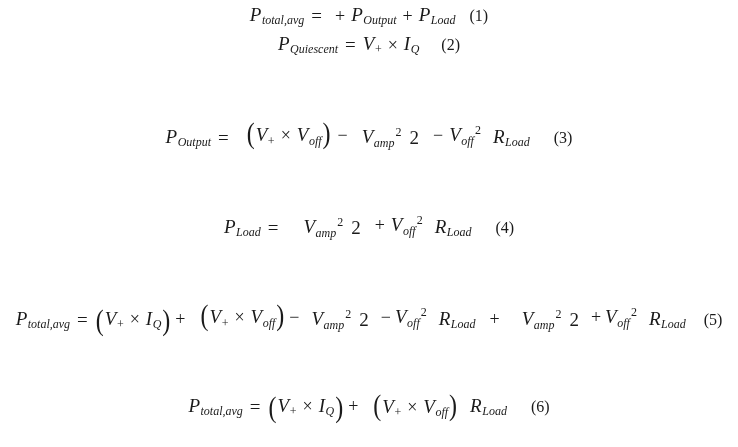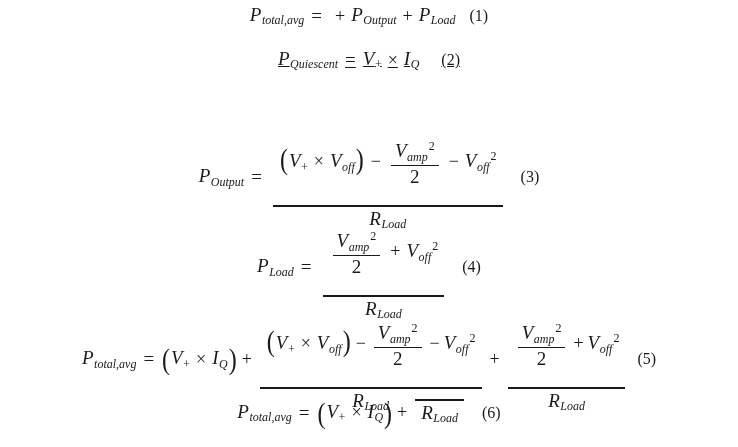--- a/index.html
+++ b/index.html
@@ -70,25 +70,25 @@
   .paren {
     font-style: normal;
     font-size: 24px;
     line-height: 1;
     display: inline-block;
     transform: scaleY(1.25);
     margin: 0 1px;
   }
   .frac {
     display: inline-flex;
-    flex-direction: column;
+    flex-direction: row;
     align-items: center;
     justify-content: center;
     vertical-align: middle;
-    margin: 16px 4px;
+    margin: 9px 4px;
   }
   .frac .num,
   .frac .den {
     padding: 1px 6px;
     text-align: center;
     white-space: nowrap;
   }
   .frac .bar {
     width: 100%;
     height: 1.5px;
@@ -111,21 +111,21 @@
       <span class="var"><span>P</span><span class="sub">total,avg</span></span>
       <span class="eq-sign">=</span>
       <span class="op">+</span>
       <span class="var"><span>P</span><span class="sub">Output</span></span>
       <span class="op">+</span>
       <span class="var"><span>P</span><span class="sub">Load</span></span>
     </div>
     <span class="eq-num">(1)</span>
   </div>
 
-  <div class="eq-row" style="top:48px;text-decoration:underline;">
+  <div class="eq-row" style="top:33px;">
     <div class="eq-body">
       <span class="var"><span>P</span><span class="sub">Quiescent</span></span>
       <span class="eq-sign">=</span>
       <span class="var"><span>V</span><span class="subn">+</span></span>
       <span class="op">×</span>
       <span class="var"><span>I</span><span class="sub">Q</span></span>
     </div>
     <span class="eq-num" style="margin-left:22px;">(2)</span>
   </div>
 
@@ -216,20 +216,23 @@
     <div class="eq-body">
       <span class="var"><span>P</span><span class="sub">total,avg</span></span>
       <span class="eq-sign">=</span>
       <span class="paren">(</span>
         <span class="var"><span>V</span><span class="subn">+</span></span>
         <span class="op">×</span>
         <span class="var"><span>I</span><span class="sub">Q</span></span>
         <span class="paren">)</span>
       <span class="op tight">+</span>
       <span class="frac">
+        <span class="num">
+          <span class="paren">(</span><span class="var"><span>V</span><span class="subn">+</span></span><span class="op">×</span><span class="var"><span>V</span><span class="sub">off</span></span><span class="paren">)</span>
+        </span>
         <span class="bar"></span>
         <span class="den">
           <span class="var"><span>R</span><span class="sub">Load</span></span>
         </span>
       </span>
     </div>
     <span class="eq-num">(6)</span>
   </div>
 
 </div>

